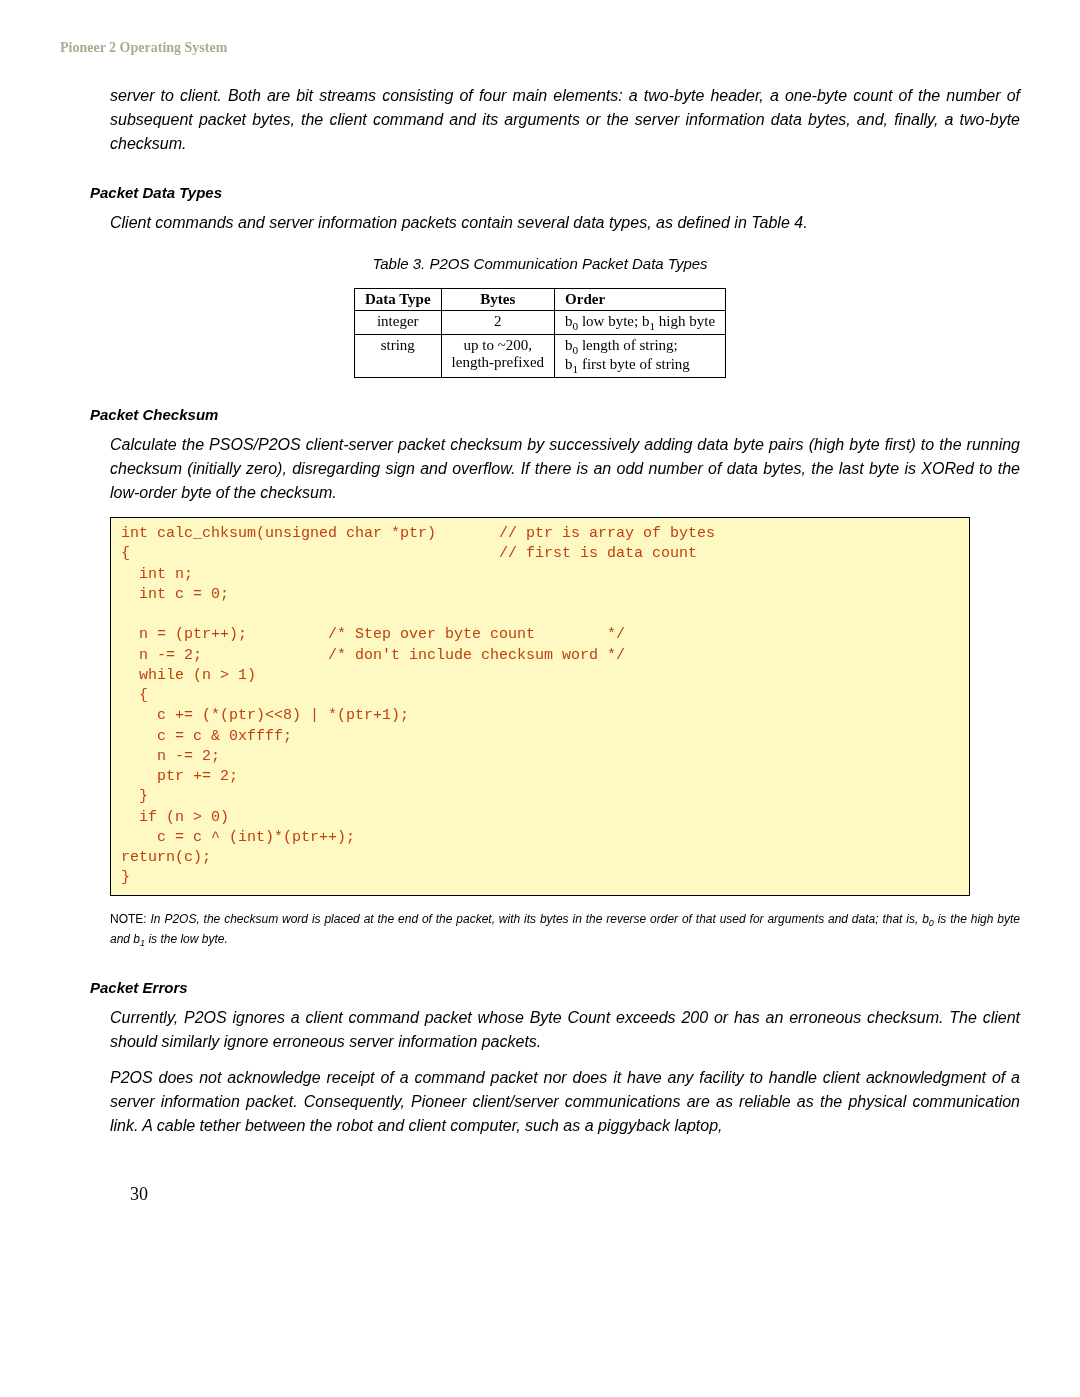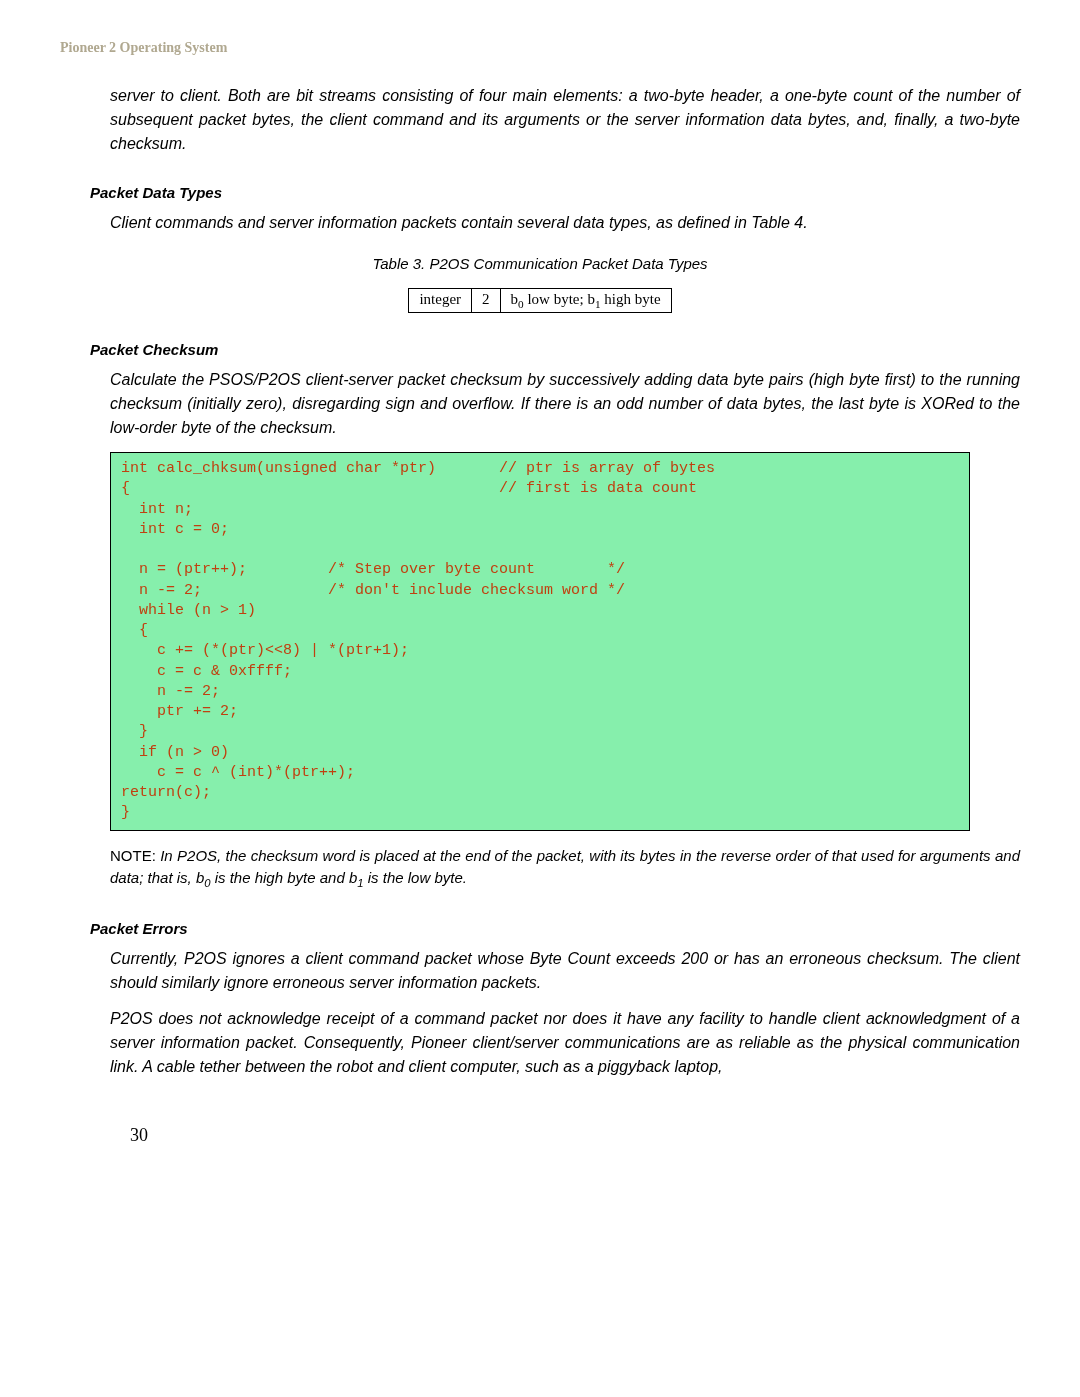--- a/index.html
+++ b/index.html
@@ -55,33 +55,33 @@
     font-size: 15px;
     vertical-align: top;
   }
   table.datatypes th {
     font-weight: bold;
     text-align: center;
   }
   table.datatypes td.center { text-align: center; }
   .codeblock {
     border: 1px solid #000;
-    background: #86efac;
+    background: #fef9c3;
     font-family: 'Courier New', Courier, monospace;
     font-size: 15px;
     white-space: pre;
     color: #c04010;
     padding: 6px 10px;
     margin: 10px 50px 14px 50px;
     line-height: 1.35;
   }
   .note-para {
     font-family: Arial, Helvetica, sans-serif;
     font-style: italic;
-    font-size: 15px;
+    font-size: 12px;
     line-height: 1.5;
     margin: 0 0 12px 50px;
     text-align: justify;
   }
   .note-label {
     font-style: normal;
   }
   sub { font-size: 0.75em; }
   .pagenum {
     font-family: 'Times New Roman', Times, serif;
@@ -97,24 +97,34 @@
 
 <p class="body-para">server to client.  Both are bit streams consisting of four main elements:  a two-byte header, a one-byte count of the number of subsequent packet bytes, the client command and its arguments or the server information data bytes, and, finally, a two-byte checksum.</p>
 
 <div class="section-heading">Packet Data Types</div>
 <p class="body-para">Client commands and server information packets contain several data types, as defined in Table 4.</p>
 
 <div class="table-caption">Table 3. P2OS Communication Packet Data Types</div>
 
 <table class="datatypes">
   <tbody>
+      <tr>
+    <th>Data Type</th>
+    <th>Bytes</th>
+    <th style="text-align:left;"><span>Order</span></th>
+  </tr>
   <tr>
     <td class="center">integer</td>
     <td class="center">2</td>
     <td><span>b</span><sub>0</sub><span> low byte; b</span><sub>1</sub><span> high byte</span></td>
+  </tr>
+  <tr>
+    <td class="center">string</td>
+    <td class="center"><span>up to ~200,</span><br><span>length-prefixed</span></td>
+    <td><span>b</span><sub>0</sub><span> length of string;</span><br><span>b</span><sub>1</sub><span> first byte of string</span></td>
   </tr>
 </tbody>
   </table>
 
 <div class="section-heading">Packet Checksum</div>
 <p class="body-para">Calculate the PSOS/P2OS client-server packet checksum by successively adding data byte pairs (high byte first) to the running checksum (initially zero), disregarding sign and overflow.   If there is an odd number of data bytes, the last byte is XORed to the low-order byte of the checksum.</p>
 
 <div class="codeblock">int calc_chksum(unsigned char *ptr)       // ptr is array of bytes
 {                                         // first is data count
   int n;

